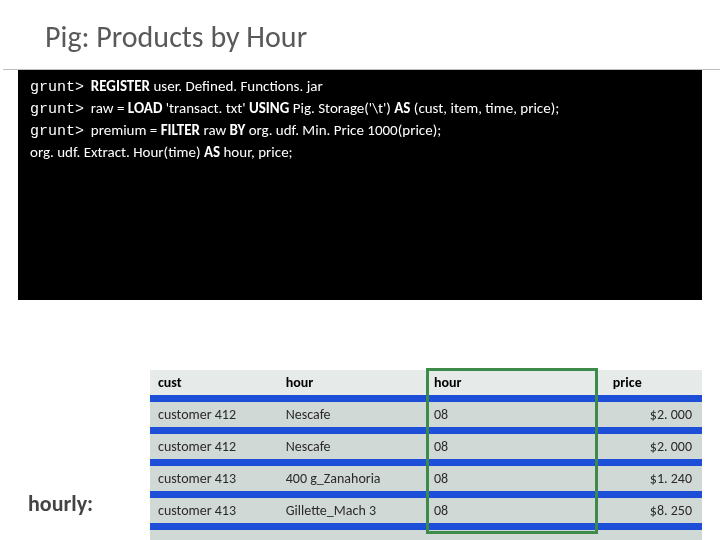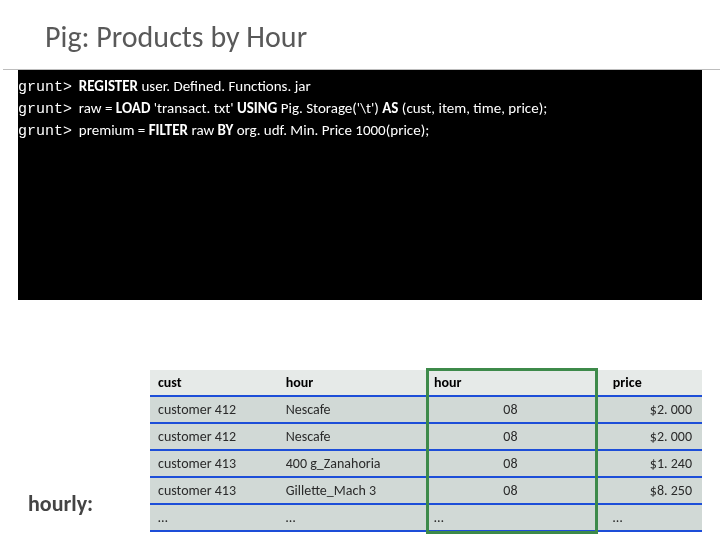--- a/index.html
+++ b/index.html
@@ -21,21 +21,21 @@
     position: relative;
     left: 3px;
   }
   .terminal {
     margin: 0 18px 0 18px;
     background: #000;
     color: #fff;
     font-family: Calibri, Arial, sans-serif;
     font-size: 15px;
     line-height: 1.4;
-    padding: 6px 8px 10px 0;
+    padding: 6px 8px 10px 12px;
     min-height: 230px;
   }
   .terminal .prompt {
     font-family: "Courier New", monospace;
     color: #fff;
   }
   .terminal b { font-weight: 700; }
   .table-wrap {
     position: absolute;
     left: 150px;
@@ -44,35 +44,35 @@
   }
   table {
     border-collapse: collapse;
     width: 100%;
     font-size: 14px;
     table-layout: fixed;
   }
   th, td {
     text-align: left;
     padding: 4px 8px;
-    border-bottom: 2px solid #1d4ed8;
+    border-bottom: 7px solid #1d4ed8;
     background: #d1d9d6;
     font-weight: 400;
     color: #2a2a2a;
   }
   th {
     background: #e6eae8;
     font-weight: 700;
     color: #000;
   }
   col.c-cust  { width: 125px; }
   col.c-item  { width: 145px; }
   col.c-hour  { width: 175px; }
   col.c-price { width: 95px; }
-  td.hour  { text-align: center; padding-right: 18px; }
+  td.hour  { text-align: left; padding-right: 18px; }
   td.price { text-align: right; padding-right: 10px; }
   .hour-box {
     position: absolute;
     border: 3px solid #3d8a4a;
     pointer-events: none;
     left: 276px;
     top: -2px;
     width: 172px;
     height: 166px;
   }
@@ -95,20 +95,23 @@
     <span class="prompt">grunt&gt;</span>
     &nbsp;<b>REGISTER </b><span>user. Defined. Functions. jar</span>
   </div>
   <div>
     <span class="prompt">grunt&gt;</span>
     &nbsp;<span>raw = </span><b>LOAD </b><span>'transact. txt' </span><b>USING </b><span>Pig. Storage('\t') </span><b>AS </b><span>(cust, item, time, price);</span>
   </div>
   <div>
     <span class="prompt">grunt&gt;</span>
     &nbsp;<span>premium = </span><b>FILTER </b><span>raw </span><b>BY </b><span>org. udf. Min. Price 1000(price);</span>
+  </div>
+  <div>
+    <span>org. udf. Extract. Hour(time) </span><b>AS </b><span>hour, price;</span>
   </div>
 </div>
 
 <div class="table-wrap">
   <table>
     <colgroup>
       <col class="c-cust">
         <col class="c-item">
         <col class="c-hour">
         <col class="c-price">

